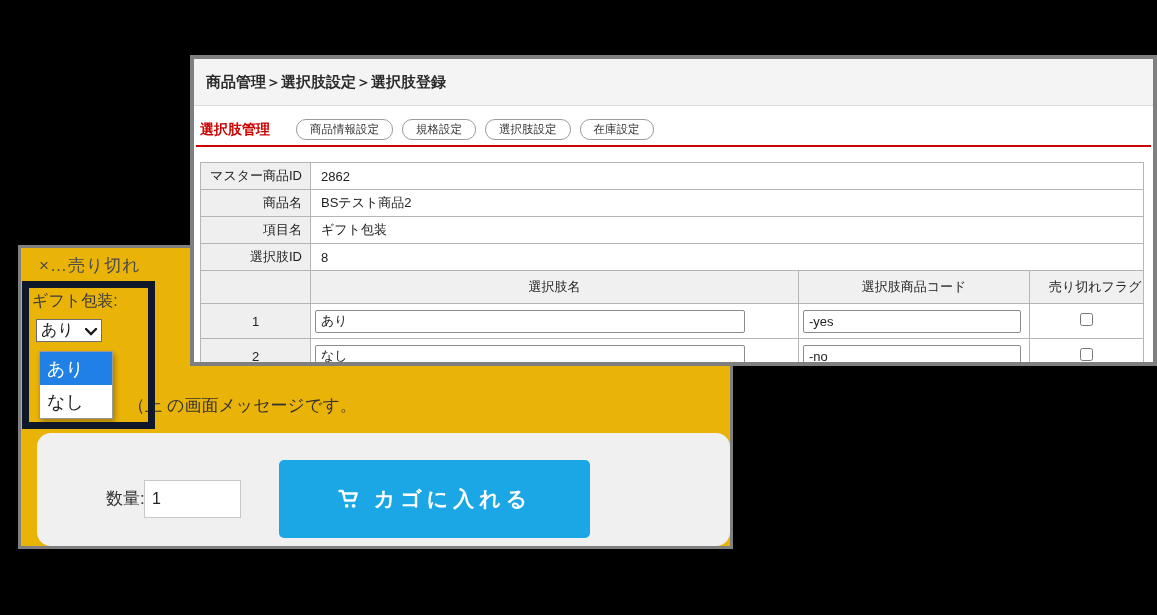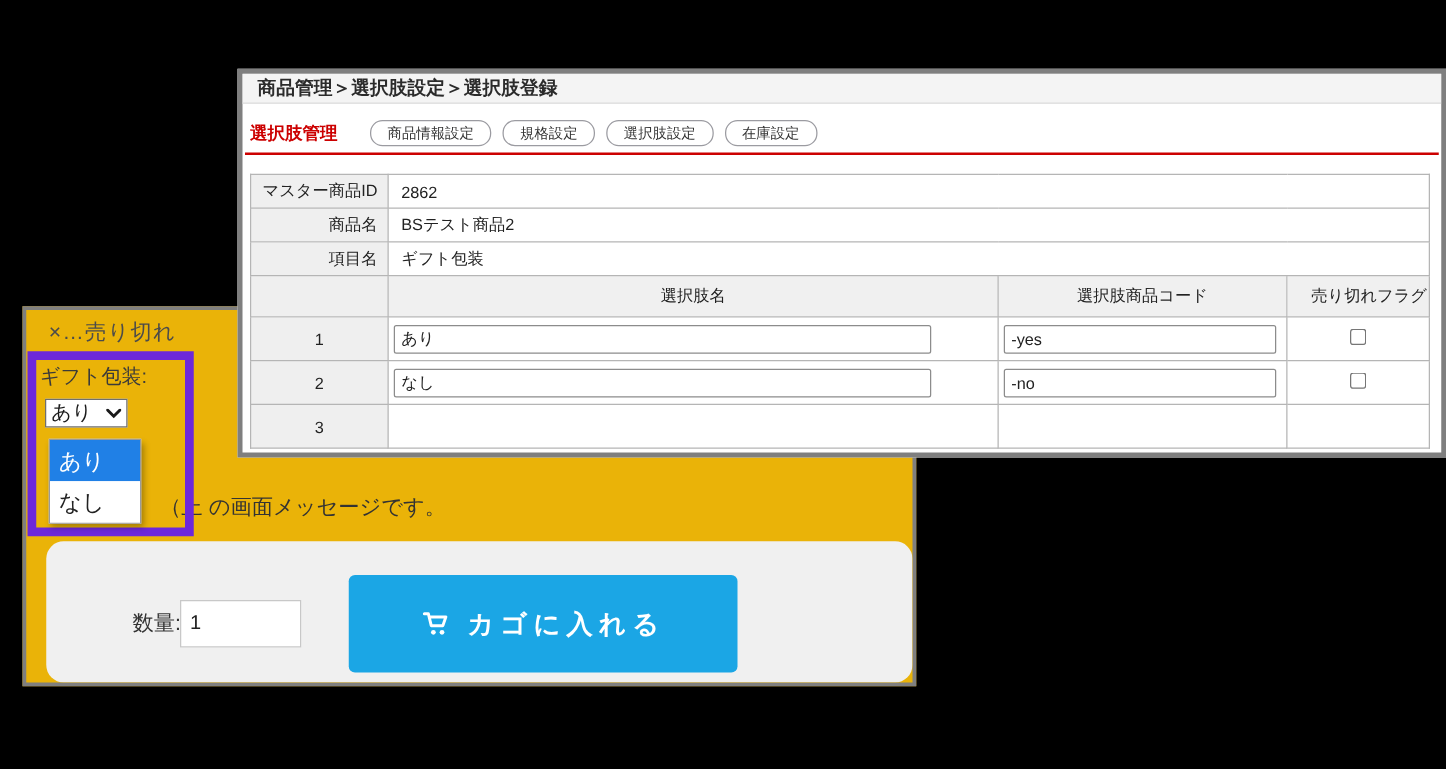--- a/index.html
+++ b/index.html
@@ -19,35 +19,35 @@
   .qty-input{position:absolute;left:107px;top:47px;width:97px;height:38px;box-sizing:border-box;
              border:1px solid #c8c8c8;background:#fff;font-size:16px;padding-left:7px;
              font-family:inherit;color:#222;}
   .cart-btn{position:absolute;left:242px;top:27px;width:311px;height:78px;background:#1ba6e5;
             border:none;border-radius:5px;color:#fff;font-size:21px;font-weight:bold;
             letter-spacing:5px;display:flex;align-items:center;justify-content:center;gap:13px;
             cursor:pointer;font-family:inherit;}
 
   
   .red-box{position:absolute;left:1px;top:33px;width:133px;height:148px;box-sizing:border-box;
-           border:7px solid #6d28d9;z-index:5;background:transparent;}
+           border:7px solid #0f172a;z-index:5;background:transparent;}
   .gift-label{position:absolute;left:3px;top:3px;font-size:16px;color:#3a3a3a;}
   .gift-select{position:absolute;left:7px;top:31px;width:66px;height:23px;box-sizing:border-box;
                border:1px solid #6f6f6f;background:#fff;display:flex;align-items:center;
                justify-content:space-between;padding:0 4px;font-size:16px;color:#1a1a1a;cursor:pointer;}
   .dd-list{position:absolute;left:10px;top:63px;width:72px;background:#fff;border:1px solid #9a9a9a;
            box-shadow:2px 3px 5px rgba(0,0,0,.3);}
   .dd-item{height:33px;display:flex;align-items:center;padding-left:7px;font-size:18px;cursor:pointer;}
   .dd-item.sel{background:#2080e6;color:#fff;}
   .dd-item.unsel{background:#fff;color:#222;}
 
   
   .admin{position:absolute;left:190px;top:55px;width:967px;height:311px;box-sizing:border-box;
          background:#fff;border:4px solid #7f7f7f;z-index:2;overflow:hidden;}
-  .crumb-bar{height:24px;box-sizing:border-box;background:#f4f4f4;border-bottom:1px solid #dcdcdc;
+  .crumb-bar{height:47px;box-sizing:border-box;background:#f4f4f4;border-bottom:1px solid #dcdcdc;
              display:flex;align-items:center;padding:0 12px;font-weight:bold;font-size:15px;color:#2b2b2b;}
   .section-row{display:flex;justify-content:flex-start;align-items:center;padding:13px 8px 0 6px;}
   .section-title{color:#cc0000;font-weight:bold;font-size:14px;}
   .nav-buttons{display:flex;gap:9px;padding-left:26px;}
   .pill-btn{padding:2px 13px;font-size:11.5px;border:1px solid #9b9ba1;border-radius:10px;
             background:#fff;color:#333;cursor:pointer;font-family:inherit;white-space:nowrap;}
   .red-line{height:2px;background:#cc0000;margin:5px 2px 0 2px;}
   table.opt{margin:15px 0 0 6px;border-collapse:collapse;table-layout:fixed;width:943px;
             font-size:13px;color:#222;}
   table.opt td,table.opt th{border:1px solid #b5b5b5;overflow:hidden;white-space:nowrap;}
@@ -142,20 +142,24 @@
           <td class="val" colspan="3">2862</td>
         </tr>
         <tr>
           <th class="lbl">商品名</th>
           <td class="val" colspan="3">BSテスト商品2</td>
         </tr>
         <tr>
           <th class="lbl">項目名</th>
           <td class="val" colspan="3">ギフト包装</td>
         </tr>
+        <tr>
+          <th class="lbl">選択肢ID</th>
+          <td class="val" colspan="3">8</td>
+        </tr>
 
         <tr>
           <td class="hd-empty"></td>
           <td class="hd">選択肢名</td>
           <td class="hd">選択肢商品コード</td>
           <td class="hd">売り切れフラグ</td>
         </tr>
 
         <tr>
           <td class="num">1</td>

